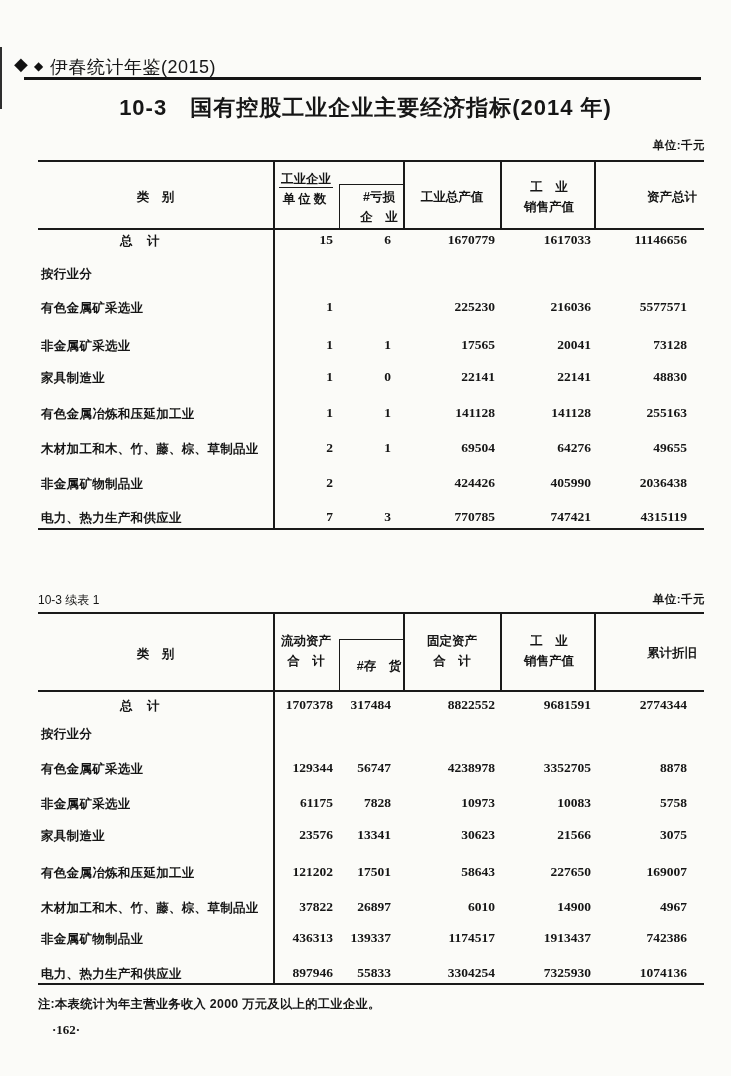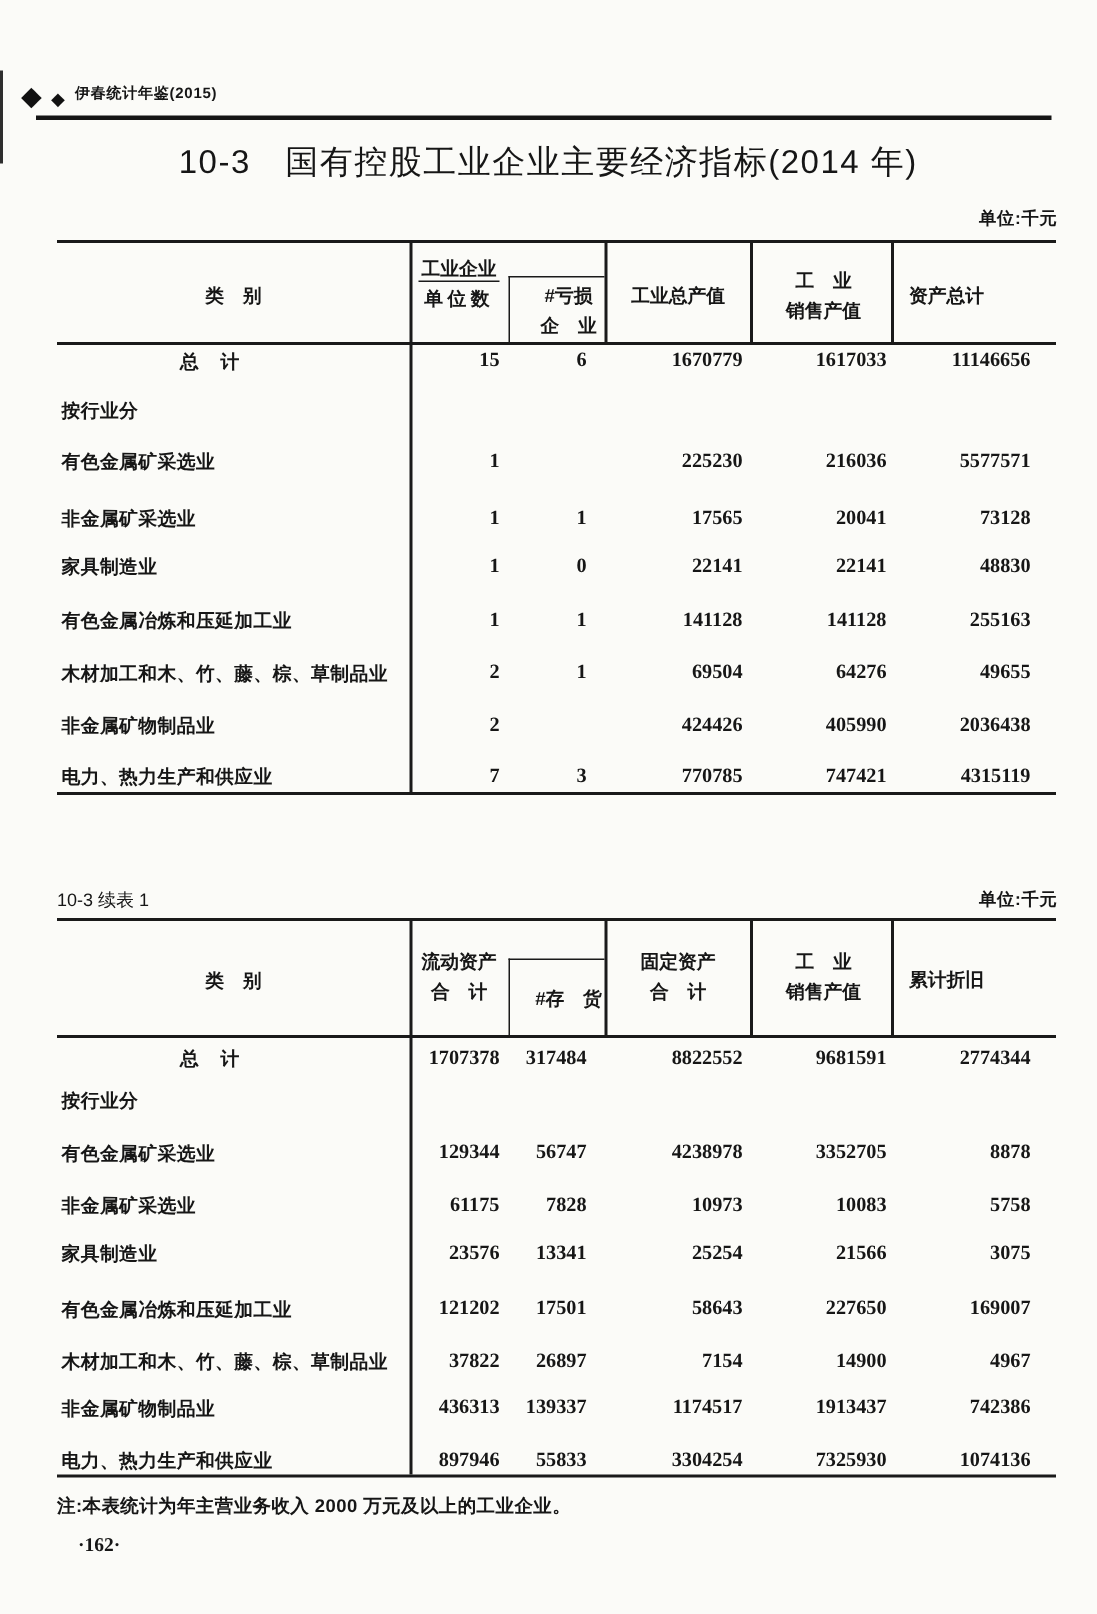--- a/index.html
+++ b/index.html
@@ -9,25 +9,25 @@
     background:#fbfbf8;
     color:#161616;
     font-family:"Liberation Sans",sans-serif;
     overflow:hidden;
   }
 
   
   .scan-edge{position:absolute;left:0;top:47px;width:2px;height:62px;background:#2e2e2e}
   .dia-lg{position:absolute;left:14px;top:54px;font-size:18px;line-height:20px;color:#111}
   .dia-sm{position:absolute;left:34px;top:58px;font-size:12px;line-height:16px;color:#111}
-  .banner-text{position:absolute;left:50px;top:55px;font-size:10px;font-weight:700;letter-spacing:.5px}
+  .banner-text{position:absolute;left:50px;top:55px;font-size:18px;font-weight:400;letter-spacing:.5px}
   .banner-rule{position:absolute;left:24px;top:77px;width:677px;height:2.5px;background:#151515}
 
   .page-title{position:absolute;left:0;top:93px;width:731px;text-align:center;
-    font-size:22px;font-weight:400;letter-spacing:1px}
+    font-size:22px;font-weight:700;letter-spacing:1px}
   .unit-note{position:absolute;right:26px;font-size:11.5px;font-weight:700;letter-spacing:.5px}
   .unit-1{top:138px}
   .cont-row{top:592px}
   .cont-label{position:absolute;left:38px;top:592px;font-size:12px;font-weight:400}
 
   
   .tbl{position:absolute;left:38px;width:666px;
     border-top:2.5px solid #1a1a1a;border-bottom:2.5px solid #1a1a1a}
   #table1{top:160px;height:370px}
   #table2{top:612px;height:373px}
@@ -53,21 +53,21 @@
   #table2 .h-c1{top:17px}
   .h-sub{left:301px;width:80px}
   #table1 .h-sub{top:25px}
   #table2 .h-sub{top:42px}
   .h-c2{left:366px;width:96px}
   #table1 .h-c2{top:25px}
   #table2 .h-c2{top:17px}
   .h-c3{left:463px;width:96px}
   #table1 .h-c3{top:15px}
   #table2 .h-c3{top:17px}
-  .h-c4{left:539px;width:108px}
+  .h-c4{left:580px;width:108px}
   #table1 .h-c4{top:25px}
   #table2 .h-c4{top:29px}
   .uline{border-bottom:1.5px solid #1a1a1a;padding:0 2px 1px 2px}
   .sp3{letter-spacing:3px}
 
   
   .trow{position:absolute;left:0;width:100%;height:20px}
   .rlabel{position:absolute;left:3px;top:1px;font-weight:700;font-size:12.5px;white-space:nowrap;letter-spacing:.3px}
   .trow.total .rlabel{left:82px;letter-spacing:1px}
   .num{position:absolute;top:0;text-align:right;white-space:nowrap;
@@ -254,37 +254,37 @@
         <span class="num c1">61175</span>
         <span class="num c2">7828</span>
         <span class="num c3">10973</span>
         <span class="num c4">10083</span>
         <span class="num c5">5758</span>
       </div>
       <div class="trow" style="top: 213px;">
         <span class="rlabel">家具制造业</span>
         <span class="num c1">23576</span>
         <span class="num c2">13341</span>
-        <span class="num c3">25254</span>
+        <span class="num c3">30623</span>
         <span class="num c4">21566</span>
         <span class="num c5">3075</span>
       </div>
       <div class="trow" style="top: 250px;">
         <span class="rlabel">有色金属冶炼和压延加工业</span>
         <span class="num c1">121202</span>
         <span class="num c2">17501</span>
         <span class="num c3">58643</span>
         <span class="num c4">227650</span>
         <span class="num c5">169007</span>
       </div>
       <div class="trow" style="top: 285px;">
         <span class="rlabel">木材加工和木、竹、藤、棕、草制品业</span>
         <span class="num c1">37822</span>
         <span class="num c2">26897</span>
-        <span class="num c3">7154</span>
+        <span class="num c3">6010</span>
         <span class="num c4">14900</span>
         <span class="num c5">4967</span>
       </div>
       <div class="trow" style="top: 316px;">
         <span class="rlabel">非金属矿物制品业</span>
         <span class="num c1">436313</span>
         <span class="num c2">139337</span>
         <span class="num c3">1174517</span>
         <span class="num c4">1913437</span>
         <span class="num c5">742386</span>

